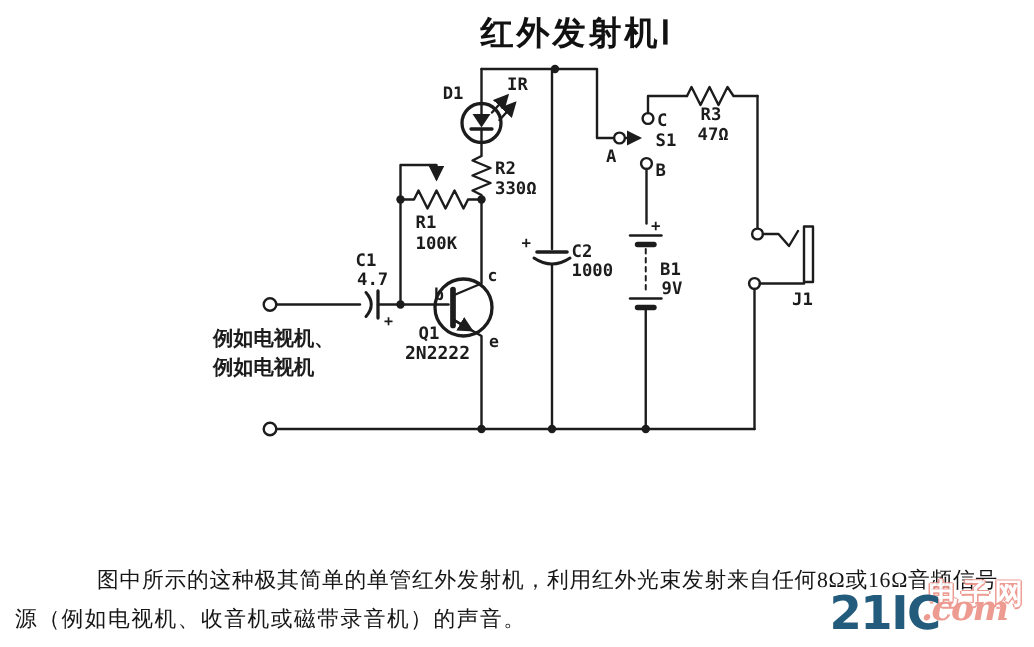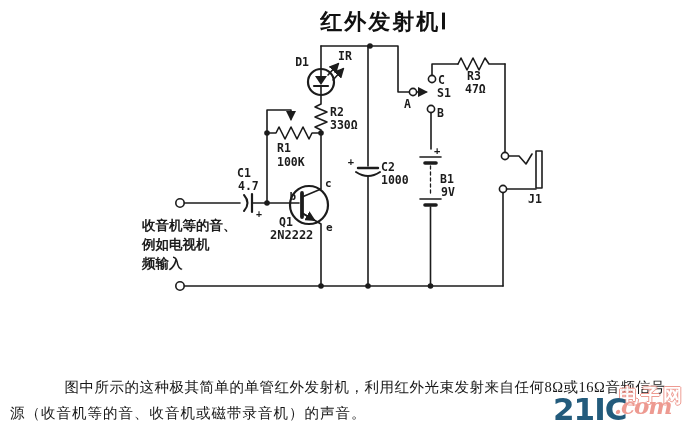--- a/index.html
+++ b/index.html
@@ -152,28 +152,27 @@
       <text x="528" y="203" font-size="11.5" stroke="none" fill="#1c1c1c">J1</text>
     </g>
 
     <path d="M184.5,286 H503"></path>
     <circle cx="321" cy="286" r="2.8" fill="#1c1c1c" stroke="none"></circle>
     <circle cx="368" cy="286" r="2.8" fill="#1c1c1c" stroke="none"></circle>
     <circle cx="430.5" cy="286" r="2.8" fill="#1c1c1c" stroke="none"></circle>
   </svg>
 
   <div class="note">
-    <div>收音机等的音、</div>
+    <div>例如电视机、</div>
     <div>例如电视机</div>
-    <div>频输入</div>
   </div>
 
   <div class="caption">
     <div class="l1">图中所示的这种极其简单的单管红外发射机，利用红外光束发射来自任何8Ω或16Ω音频信号</div>
-    <div class="l2">源（收音机等的音、收音机或磁带录音机）的声音。</div>
+    <div class="l2">源（例如电视机、收音机或磁带录音机）的声音。</div>
   </div>
 
   <div class="watermark">
     <span class="wm-cn">电子网</span>
     <span class="wm-main">21IC</span>
     <span class="wm-com">.com</span>
   </div>
 
 </div>
 

